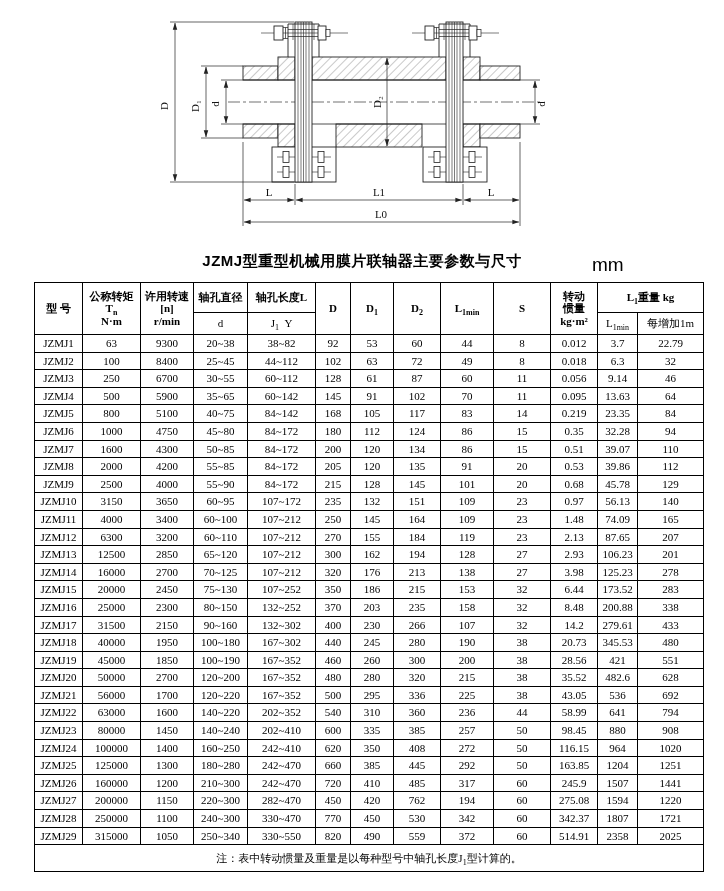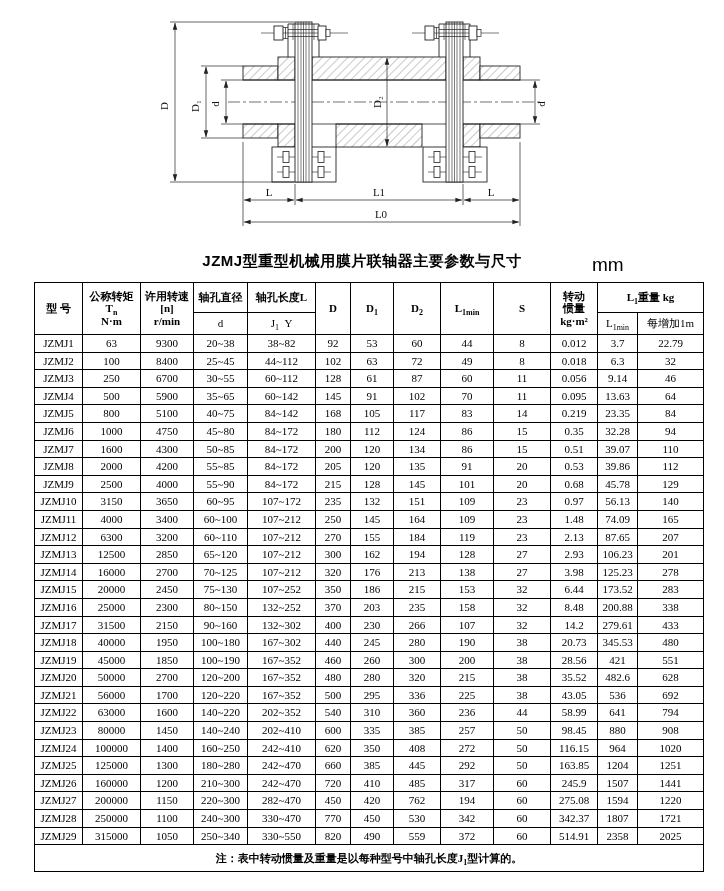--- a/index.html
+++ b/index.html
@@ -14,21 +14,21 @@
               font-family:"Liberation Sans","DejaVu Sans",sans-serif;}
   table.params{position:absolute;left:34px;top:282px;width:669px;border-collapse:collapse;
                table-layout:fixed;font-size:11px;}
   table.params th,table.params td{border:1px solid #000;text-align:center;vertical-align:middle;
                padding:0;overflow:hidden;white-space:nowrap;}
   table.params thead th{font-weight:normal;line-height:12.5px;font-size:11px;}
   table.params thead tr.h1 th{height:29px;font-weight:bold;}
   table.params thead tr.h2 th{height:21px;}
   table.params tbody td{height:16.6px;line-height:16.6px;}
   table.params sub{font-size:8px;line-height:0;}
-  td.note-cell{height:26px;text-align:left;vertical-align:top;padding:6px 0 0 28px;font-size:11px;font-weight:bold;}
+  td.note-cell{height:26px;text-align:left;vertical-align:top;padding:6px 0 0 28px;font-size:11px;}
   .c0{width:48px}.c1{width:58px}.c2{width:53px}.c3{width:54px}.c4{width:68px}
   .c5{width:35px}.c6{width:43px}.c7{width:47px}.c8{width:53px}.c9{width:57px}
   .c10{width:47px}.c11{width:40px}.c12{width:66px}
   svg text{font-family:"Liberation Serif","DejaVu Serif",serif;font-size:11px;fill:#111;}
 </style>
 </head>
 <body>
 
 <div class="page">
 

